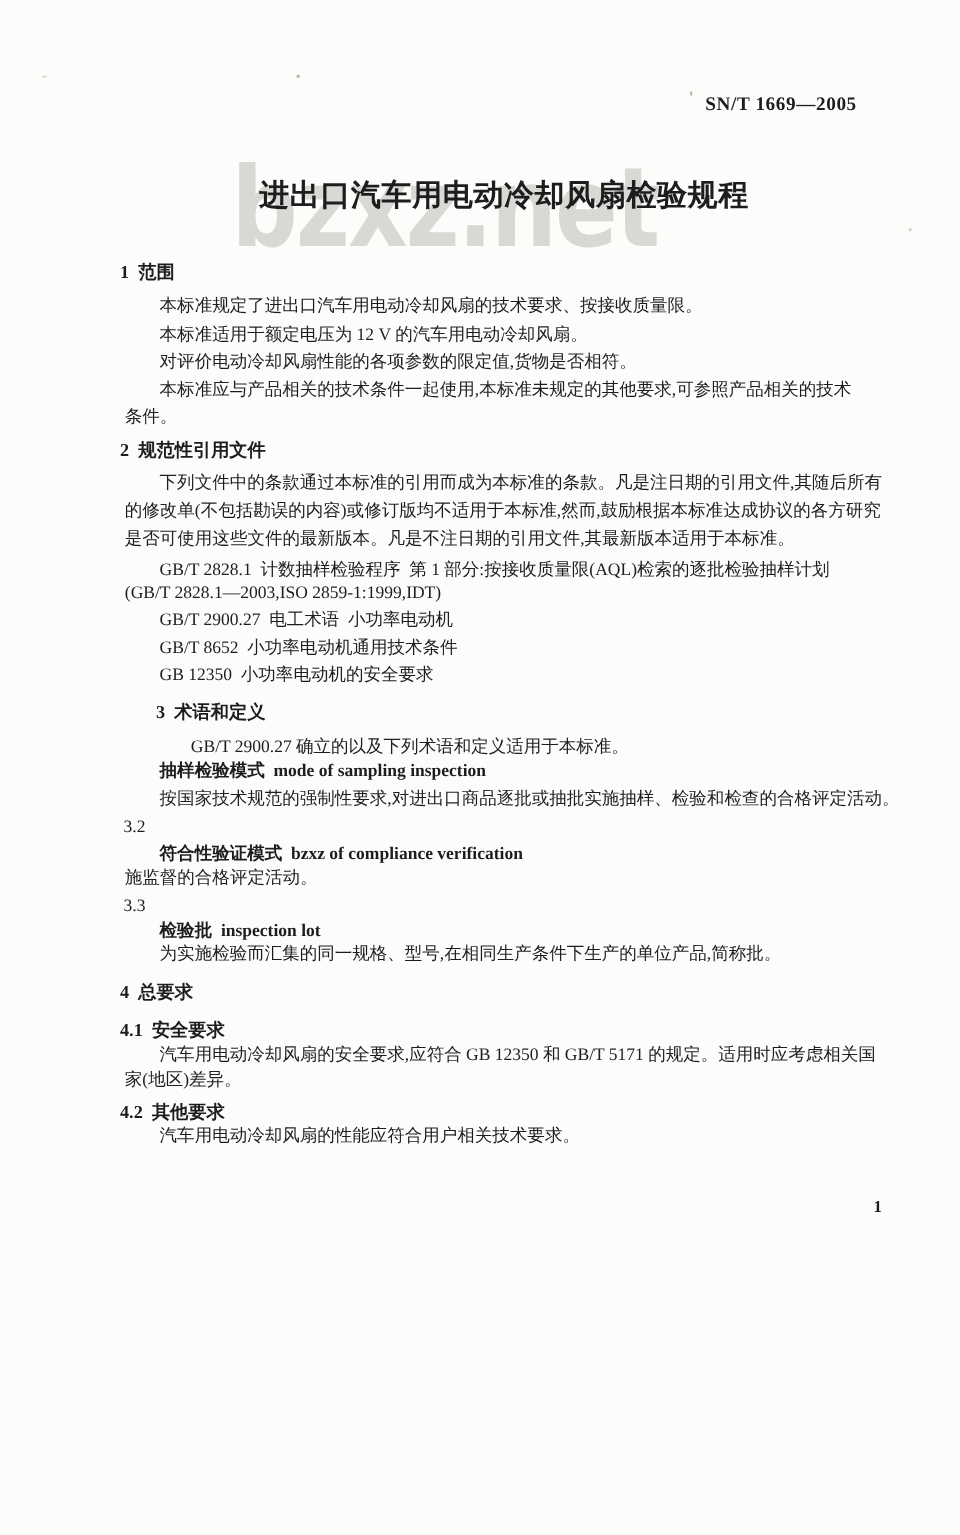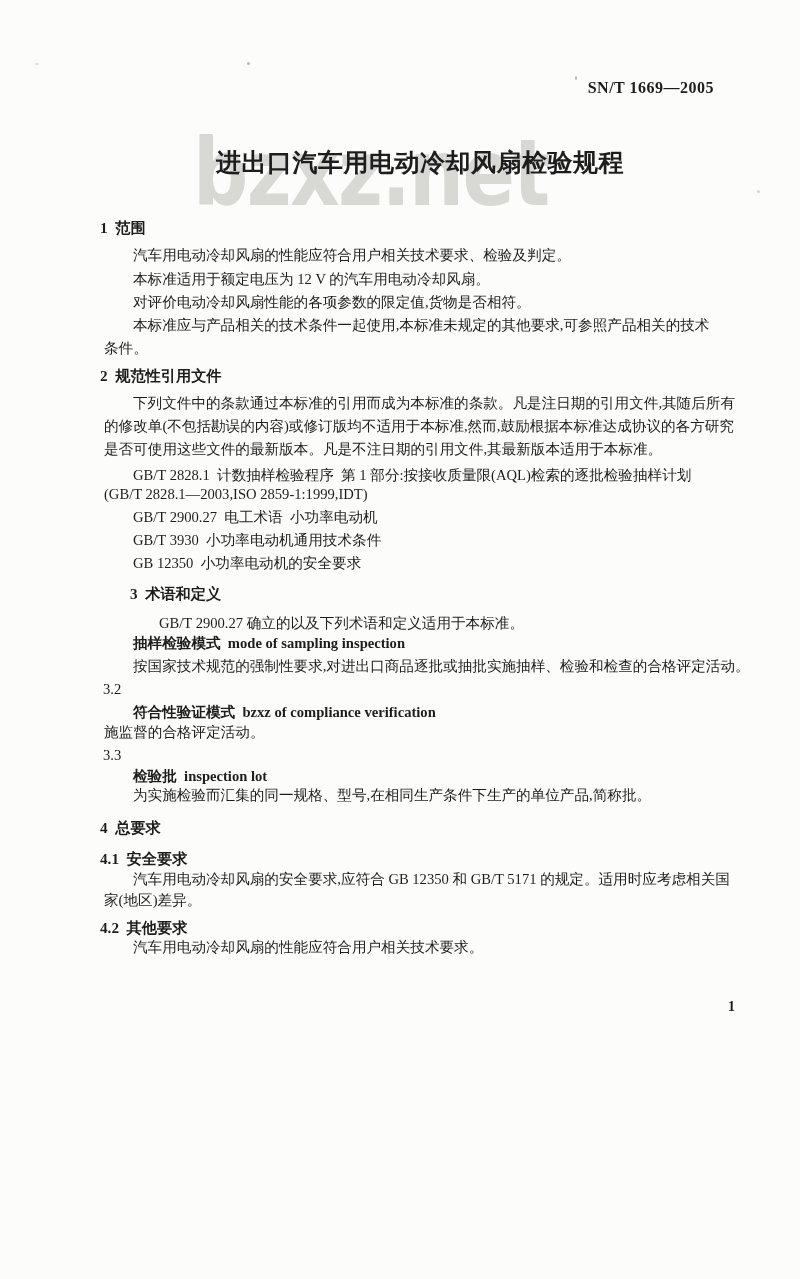--- a/index.html
+++ b/index.html
@@ -95,34 +95,34 @@
 
   <div class="watermark">bzxz.net</div>
 
   <div class="std-code">SN/T 1669—2005</div>
 
   <div class="doc-title">进出口汽车用电动冷却风扇检验规程</div>
 
   <div class="content">
 
     <div class="sec-h">1  范围</div>
-    <div class="ind m5">汽车用电动冷却风扇的性能应符合用户相关技术要求、检验及判定。</div>
+    <div class="ind m5">本标准规定了进出口汽车用电动冷却风扇的技术要求、按接收质量限。</div>
     <div class="ind m1">本标准适用于额定电压为 12 V 的汽车用电动冷却风扇。</div>
     <div class="ind">对评价电动冷却风扇性能的各项参数的限定值,货物是否相符。</div>
     <div class="ind">本标准应与产品相关的技术条件一起使用,本标准未规定的其他要求,可参照产品相关的技术</div>
     <div>条件。</div>
 
     <div class="sec-h m4">2  规范性引用文件</div>
     <div class="ind m5">下列文件中的条款通过本标准的引用而成为本标准的条款。凡是注日期的引用文件,其随后所有</div>
     <div>的修改单(不包括勘误的内容)或修订版均不适用于本标准,然而,鼓励根据本标准达成协议的各方研究</div>
     <div>是否可使用这些文件的最新版本。凡是不注日期的引用文件,其最新版本适用于本标准。</div>
     <div class="ind m3">GB/T 2828.1  计数抽样检验程序  第 1 部分:按接收质量限(AQL)检索的逐批检验抽样计划</div>
     <div class="n4">(GB/T 2828.1—2003,ISO 2859-1:1999,IDT)</div>
     <div class="ind">GB/T 2900.27  电工术语  小功率电动机</div>
-    <div class="ind">GB/T 3930  小功率电动机通用技术条件</div>
+    <div class="ind">GB/T 8652  小功率电动机通用技术条件</div>
     <div class="ind">GB 12350  小功率电动机的安全要求</div>
 
     <div class="sec-h m7">3  术语和定义</div>
     <div class="ind m7">GB/T 2900.27 确立的以及下列术语和定义适用于本标准。</div>
     <div class="term n3">抽样检验模式  mode of sampling inspection</div>
     <div class="ind">按国家技术规范的强制性要求,对进出口商品逐批或抽批实施抽样、检验和检查的合格评定活动。</div>
     <div class="clause-num">3.2</div>
     <div class="term">符合性验证模式  bzxz of compliance verification</div>
     <div class="n3">施监督的合格评定活动。</div>
     <div class="clause-num">3.3</div>

